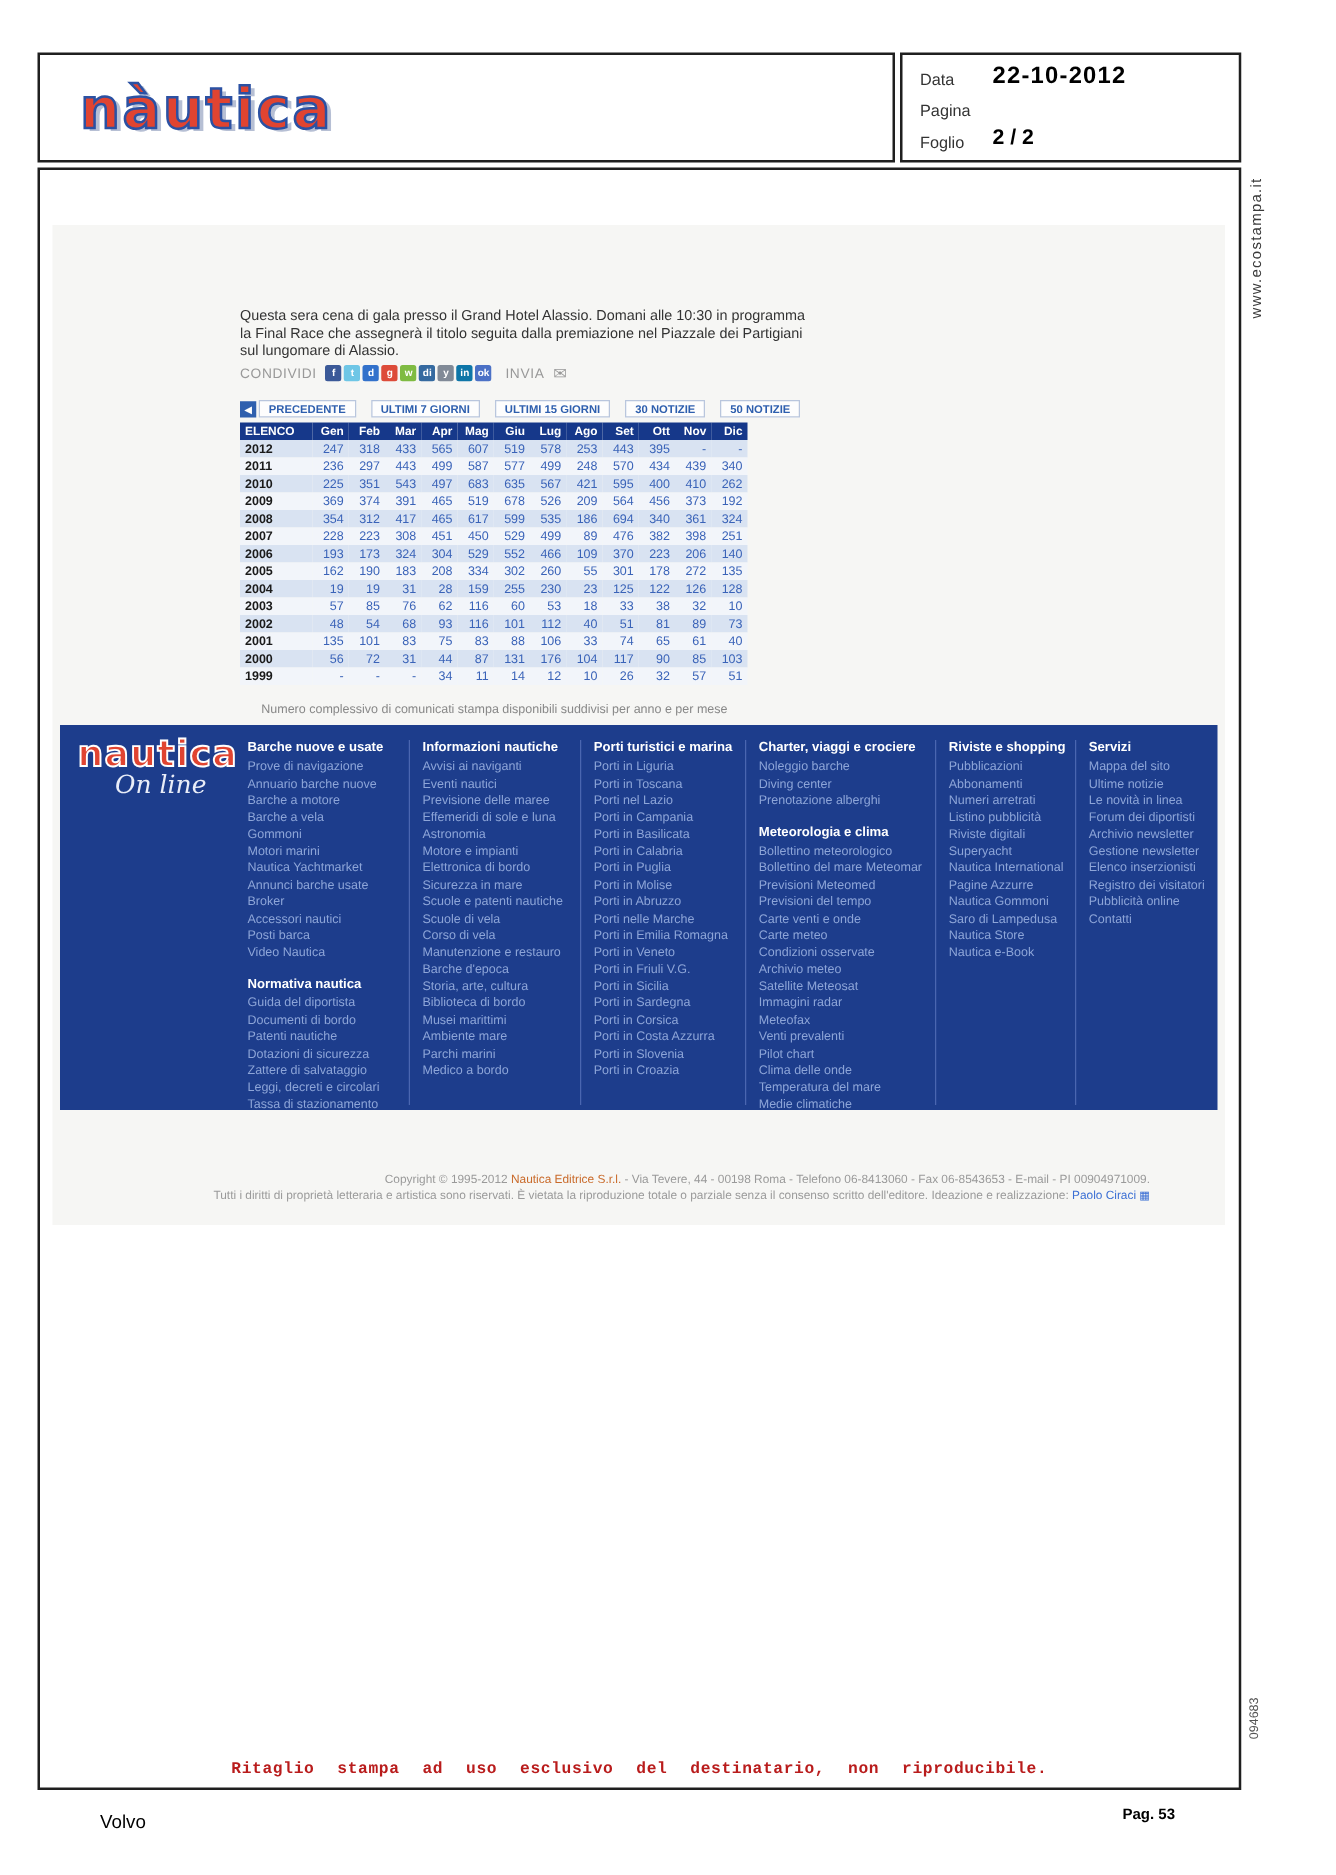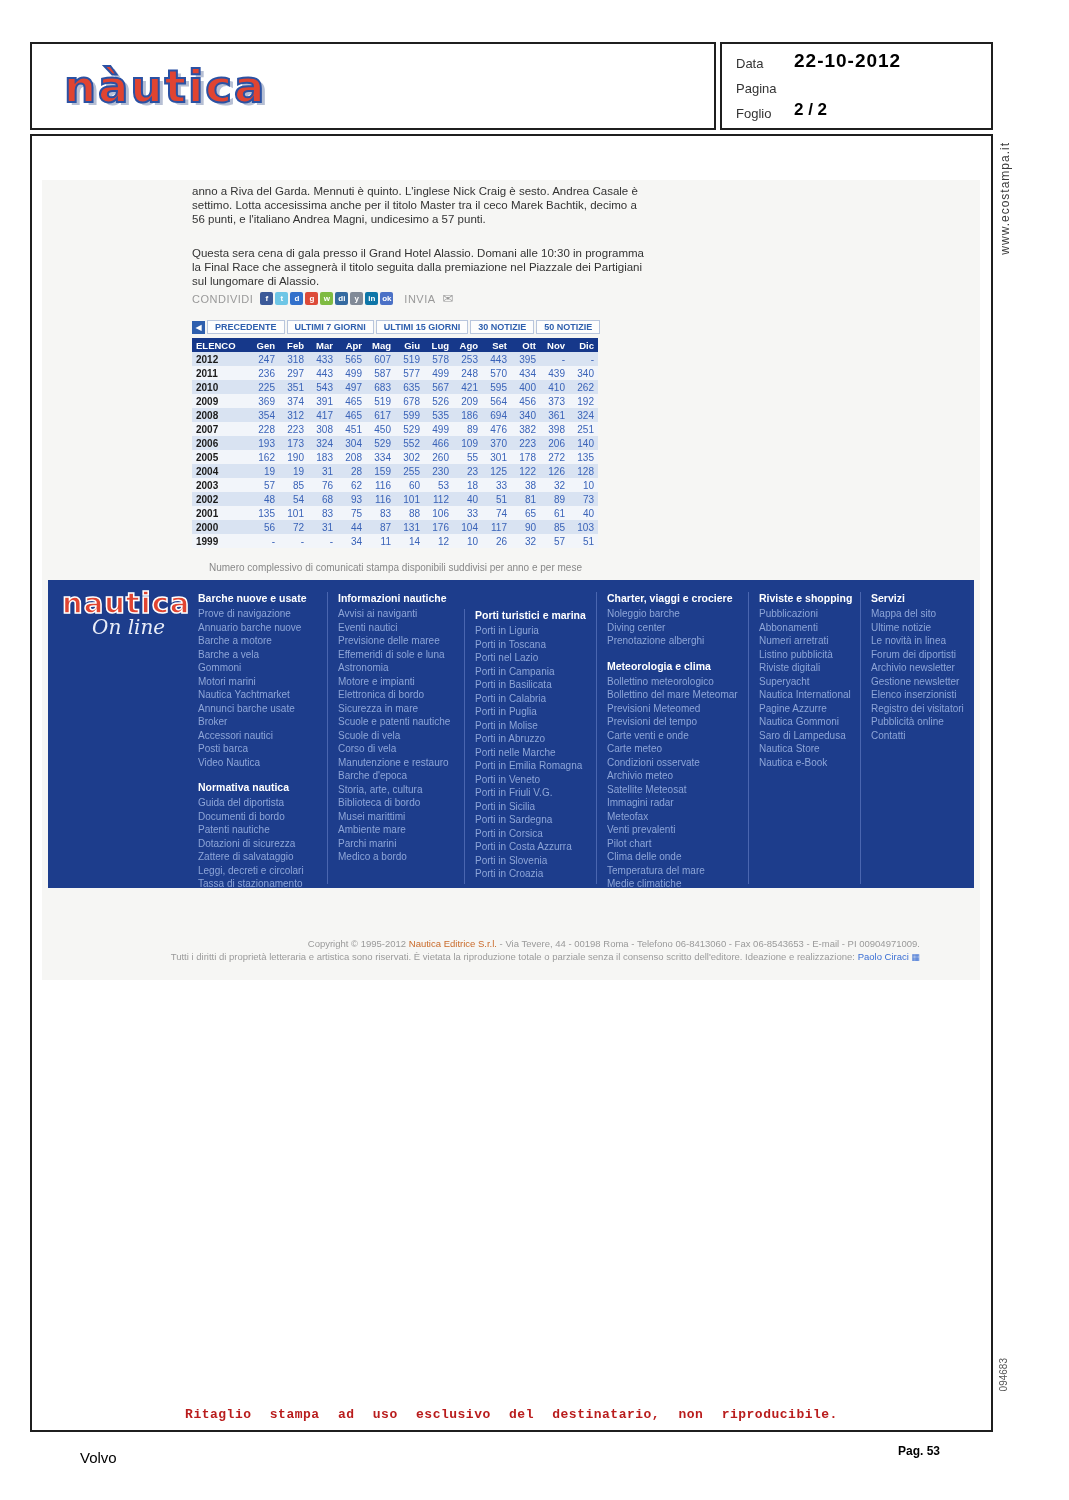--- a/index.html
+++ b/index.html
@@ -36,21 +36,21 @@
   .share-label { color:#999; font-size:11px; letter-spacing:0.5px; margin-right:4px; }
   .share-label.invia { margin-left:8px; }
   .share-icons { display:inline-flex; gap:2px; }
   .share-icon { width:13px; height:13px; border-radius:2px; display:inline-block; color:#fff;
     font-size:8px; font-weight:bold; text-align:center; line-height:13px; overflow:hidden; }
   .mail-icon { color:#999; font-size:13px; line-height:13px; }
 
   .news-nav { position:absolute; left:150px; top:140px; display:flex; align-items:center; }
   .nav-arrow { width:13px; height:13px; background:#2e5fae; color:#fff; font-size:8px; text-align:center;
     line-height:13px; display:inline-block; }
-  .nav-tabs { display:inline-flex; }
+  .nav-tabs { display:inline-flex;gap:10px; }
   .nav-tab { border:1px solid #b9c6dd; background:#fdfdfd; color:#2e5fae; font-size:9px; font-weight:bold;
     text-transform:uppercase; padding:1px 7px; margin-left:2px; white-space:nowrap; cursor:pointer; }
 
   .news-table { position:absolute; left:150px; top:158px; border-collapse:collapse; font-size:10px; }
   .news-table th, .news-table td { padding:1px 4px; height:14px; white-space:nowrap; }
   .th-elenco { background:#16388a; color:#fff; text-align:left; width:58px; font-size:9.5px; }
   .th-month { background:#16388a; color:#fff; text-align:right; width:29px; font-size:9.5px; }
   .row-odd  { background:#d9e3f2; }
   .row-even { background:#f2f5fa; }
   .year-cell { font-weight:bold; color:#1a1a1a; text-align:left; }
@@ -63,21 +63,21 @@
   .footer-logo { position:absolute; left:14px; top:10px; }
   .footer-logo-main { font-size:29px; font-weight:bold; letter-spacing:1px; color:#e04431;
     -webkit-text-stroke:1.5px #ffffff; line-height:27px; font-family:"DejaVu Sans",sans-serif; }
   .footer-logo-sub { font-family:"DejaVu Serif", serif; font-style:italic; font-size:20px; color:#e9edf8;
     margin-left:30px; line-height:20px; }
   .footer-cols { position:absolute; left:140px; top:12px; right:4px; bottom:4px; display:flex; }
   .footer-col { padding:0 10px; }
   .footer-col + .footer-col { border-left:1px solid #4a66b0; }
   .footer-col:nth-child(1){ width:139px; }
   .footer-col:nth-child(2){ width:137px; }
-  .footer-col:nth-child(3){ width:132px;margin-top:17px; }
+  .footer-col:nth-child(3){ width:132px; }
   .footer-col:nth-child(4){ width:152px; }
   .footer-col:nth-child(5){ width:112px; }
   .footer-col:nth-child(6){ width:110px; }
   .footer-heading { color:#ffffff; font-weight:bold; font-size:10.5px; margin-bottom:3px; white-space:nowrap; }
   .footer-heading:not(:first-child) { margin-top:12px; }
   .footer-link { display:block; color:#8da5d8; font-size:10px; line-height:13.5px; text-decoration:none;
     white-space:nowrap; cursor:pointer; }
 
   .copyright { position:absolute; left:60px; top:727px; width:818px; text-align:right; font-size:9.5px;
     color:#9a9a9a; line-height:13px;margin-top:30px; }
@@ -108,21 +108,20 @@
     <span class="info-label" style="top:62px">Foglio</span>
     <span class="info-value" style="left:72px; top:56px; font-size:17px">2 / 2</span>
   </div>
 
   <div class="ecostampa">www.ecostampa.it</div>
   <div class="code-vertical">094683</div>
 
   <div class="box main-box">
     <div class="clip">
 
-      <p class="article p1">anno a Riva del Garda. Mennuti è quinto. L'inglese Nick Craig è sesto. Andrea Casale è settimo. Lotta accesissima anche per il titolo Master tra il ceco Marek Bachtik, decimo a 56 punti, e l'italiano Andrea Magni, undicesimo a 57 punti.</p>
       <p class="article p2">Questa sera cena di gala presso il Grand Hotel Alassio. Domani alle 10:30 in programma la Final Race che assegnerà il titolo seguita dalla premiazione nel Piazzale dei Partigiani sul lungomare di Alassio.</p>
 
       <div class="share-row">
         <span class="share-label">CONDIVIDI</span>
         <span id="share-icons" class="share-icons">
             <span class="share-icon" style="background: rgb(59, 89, 152);">f</span>
             <span class="share-icon" style="background: rgb(110, 198, 230);">t</span>
             <span class="share-icon" style="background: rgb(50, 113, 203);">d</span>
             <span class="share-icon" style="background: rgb(221, 75, 57);">g</span>
             <span class="share-icon" style="background: rgb(127, 187, 66);">w</span>

